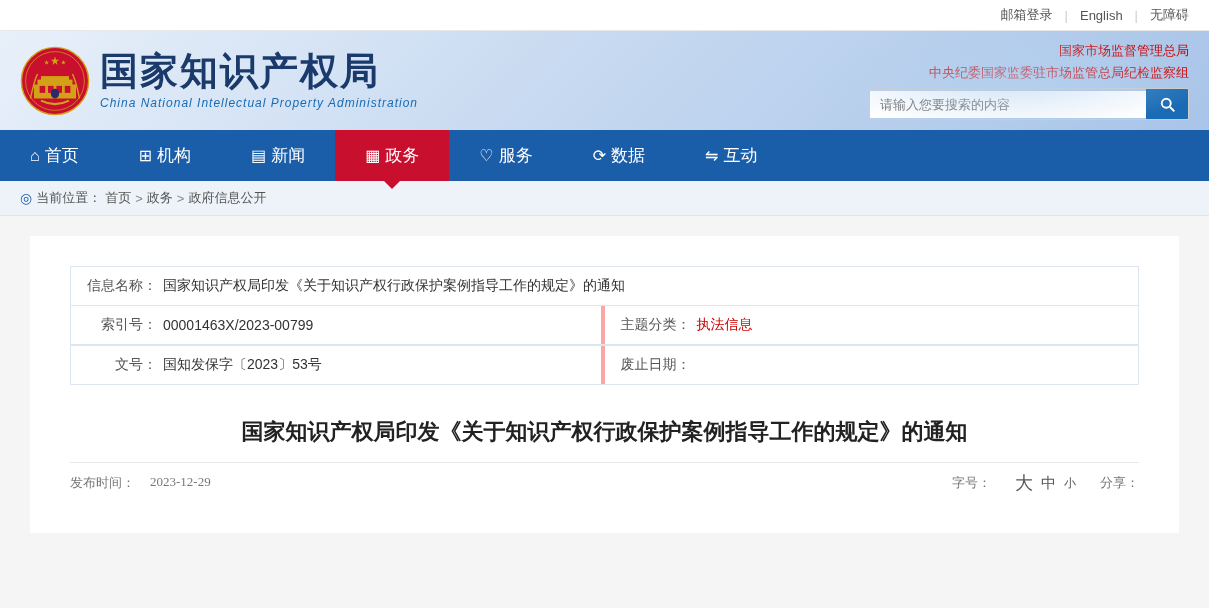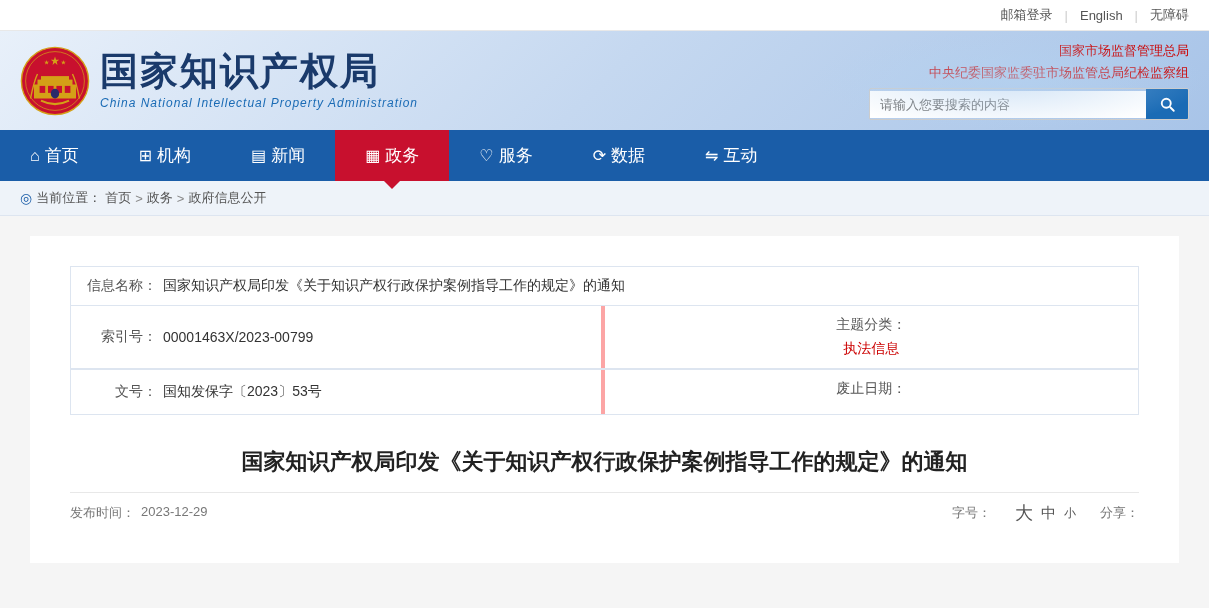--- a/index.html
+++ b/index.html
@@ -205,21 +205,21 @@
       text-align: right;
     }
     .info-value {
       color: #333;
       font-weight: 500;
     }
     .info-cell-half {
       width: 50%;
       border-right: 4px solid #fca5a5;
     }
-    .info-cell-half:last-child { border-right: none; flex-direction: column; }
+    .info-cell-half:last-child { border-right: none; }
     .info-cell-full { width: 100%; }
 
     
     .article-title {
       font-size: 22px;
       font-weight: bold;
       color: #222;
       text-align: center;
       margin-bottom: 14px;
       line-height: 1.5;
@@ -228,21 +228,21 @@
     
     .article-meta {
       display: flex;
       justify-content: space-between;
       align-items: center;
       padding: 8px 0;
       border-top: 1px solid #e8e8e8;
       font-size: 13px;
       color: #777;
     }
-    .article-meta-left { display: flex; gap: 6px; }
+    .article-meta-left { display: flex; gap: 15px; font-family: Liberation Serif, serif; }
     .article-meta-right { display: flex; gap: 24px; align-items: center; }
     .font-size-ctrl { display: flex; gap: 8px; align-items: center; color: #555; }
     .font-size-link { cursor: pointer; color: #555; }
     .font-size-link.large { font-size: 18px; }
     .font-size-link.medium { font-size: 15px; }
     .font-size-link.small { font-size: 12px; }
 
     
     .header-bg {
       position: relative;

